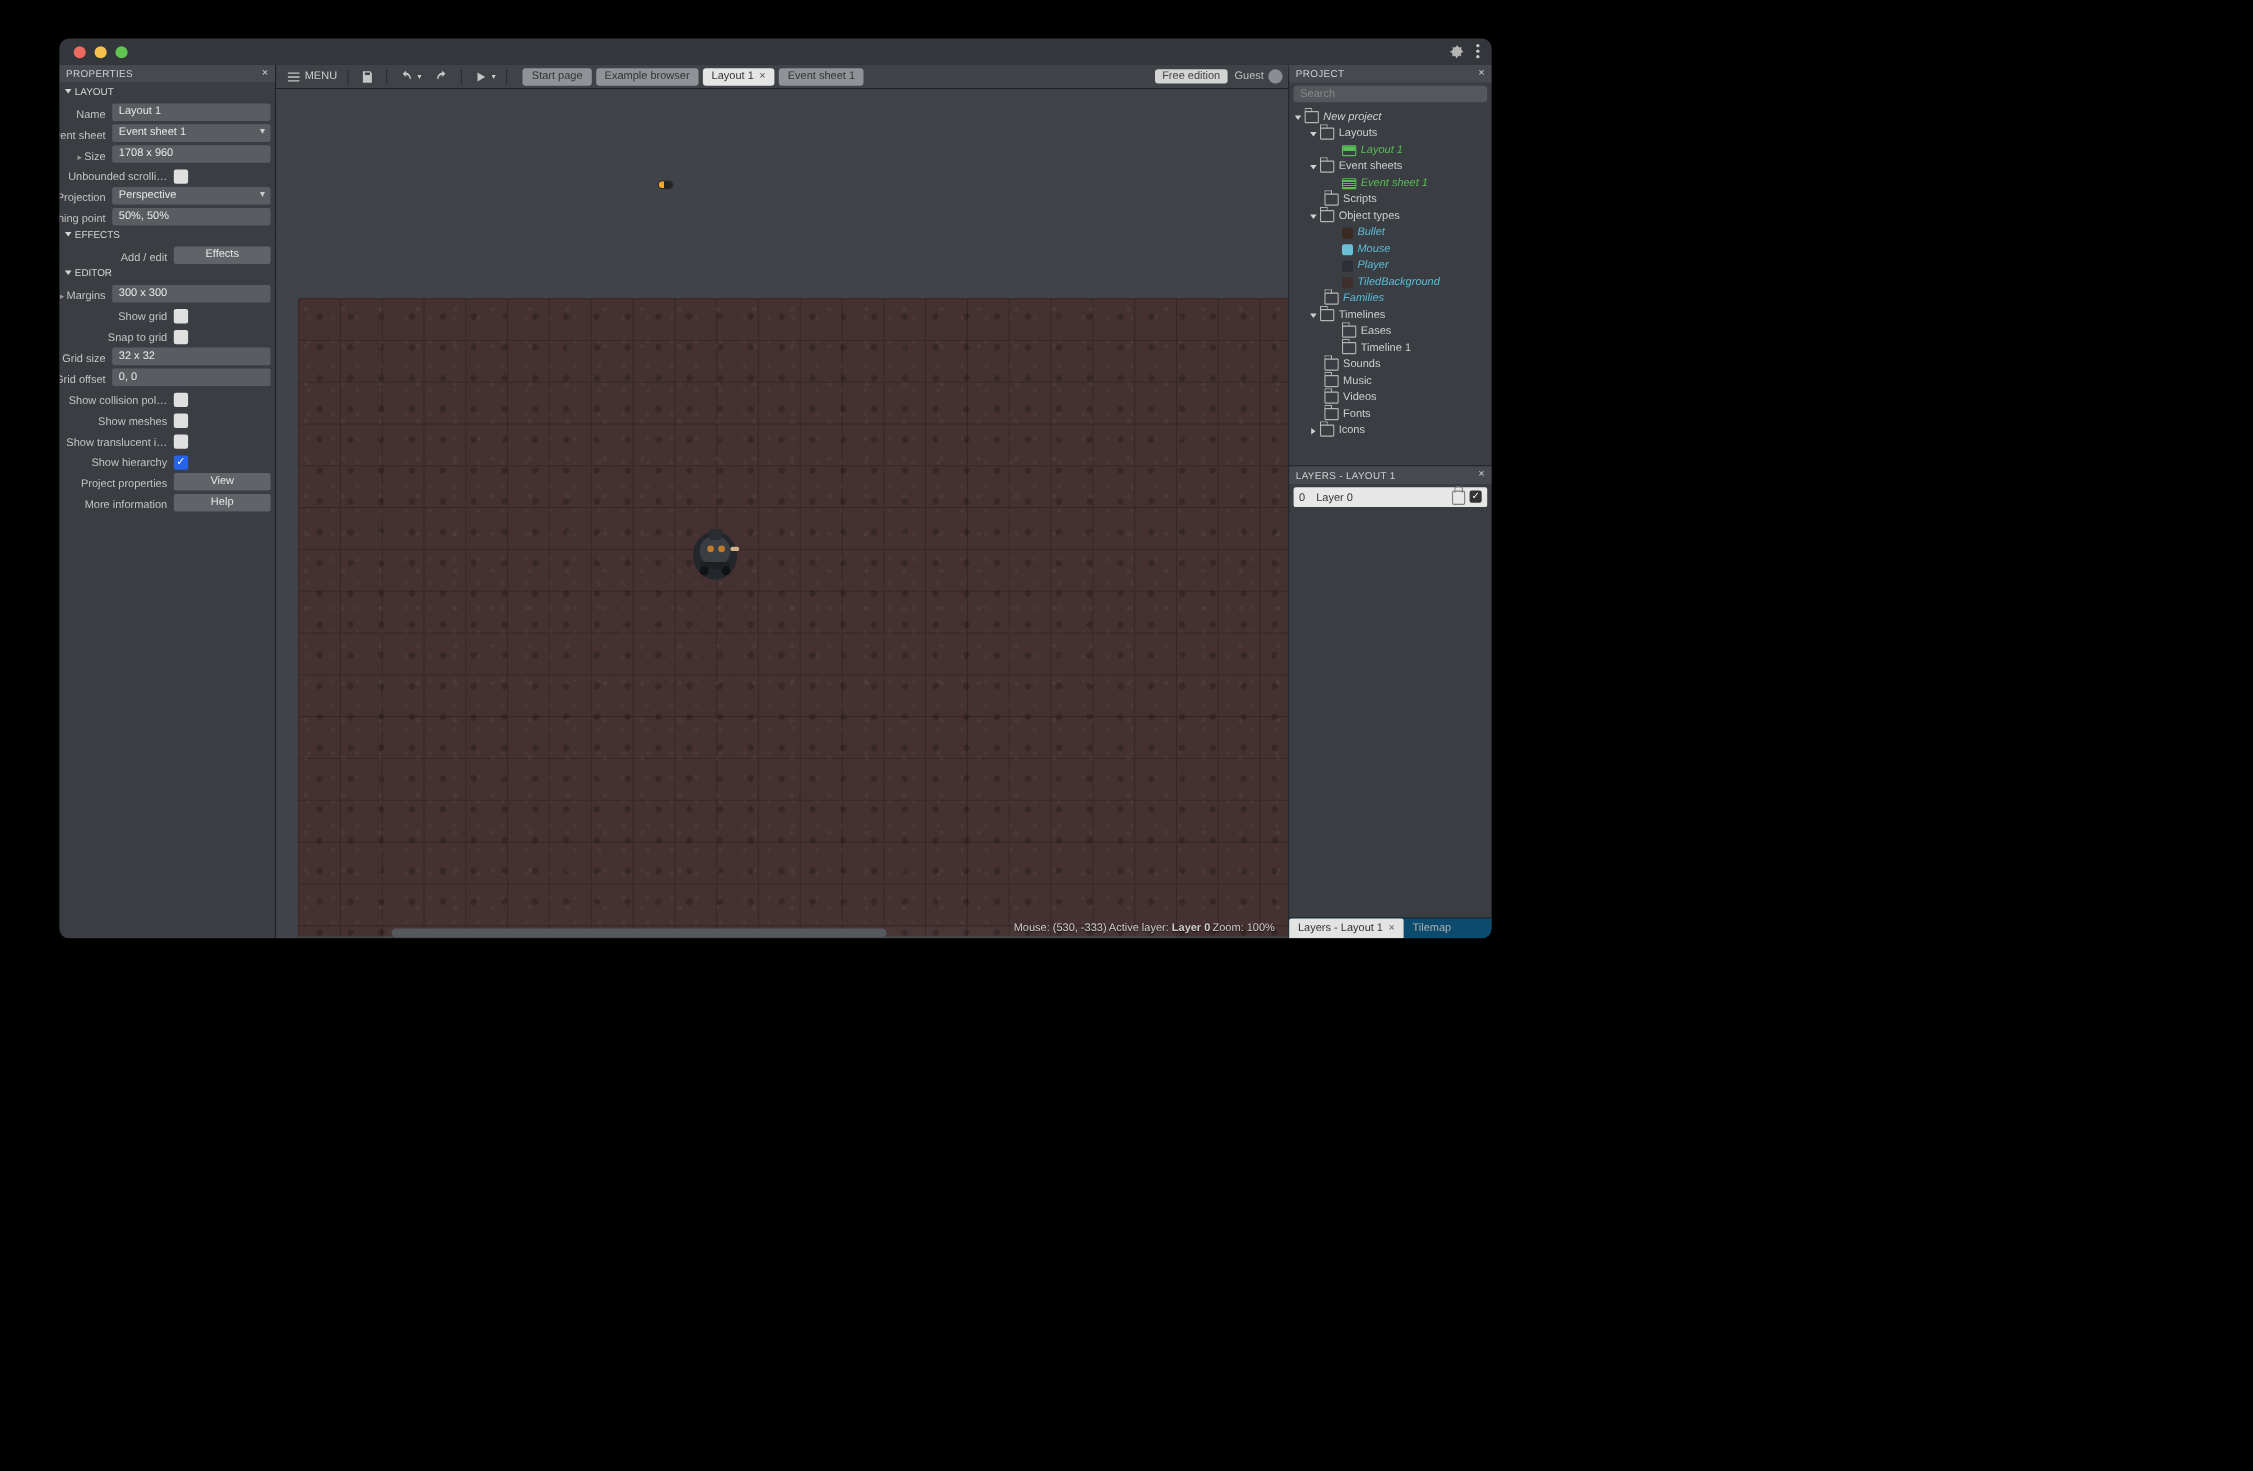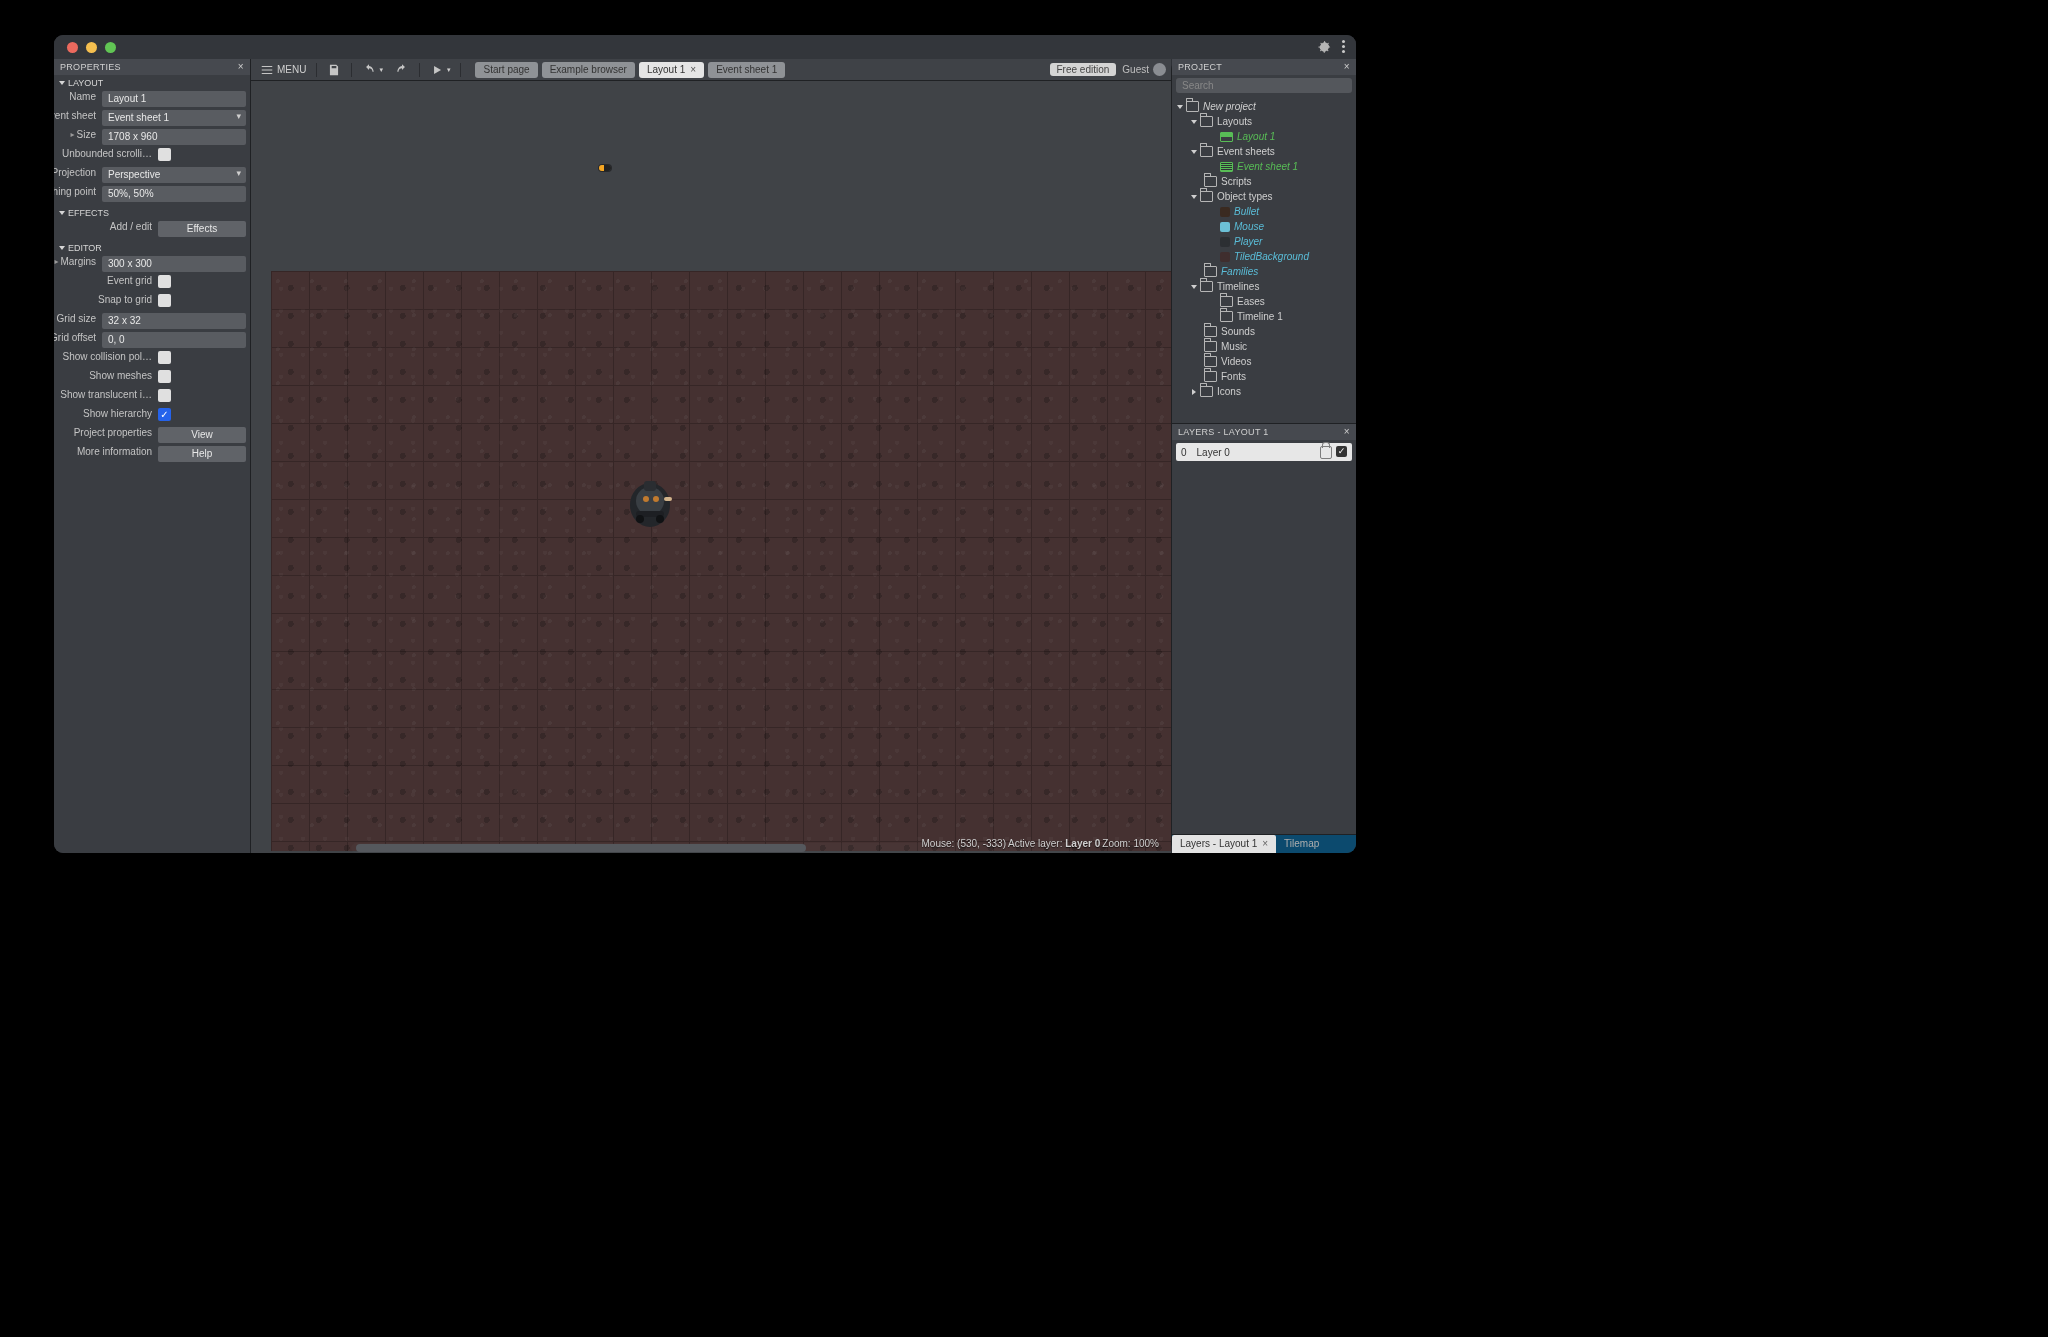--- a/index.html
+++ b/index.html
@@ -61,21 +61,21 @@
   }
   .panel-header .x{color:#cfcfcf;font-size:10px;cursor:pointer;}
   .panel-body{flex:1;overflow:auto;}
   
   .group-header{
     display:flex;align-items:center;gap:4px;background:var(--bg-panel);
     padding:3px 6px;font-size:9px;color:#d6d6d6;
   }
   .group-header .tri{width:0;height:0;border-left:4px solid #d6d6d6;border-top:3px solid transparent;border-bottom:3px solid transparent;transform:rotate(90deg);}
   .prop-row{
-    display:flex;align-items:flex-start;height:19px;padding-right:4px;
+    display:flex;align-items:flex-end;height:19px;padding-right:4px;
   }
   .prop-label{
     width:98px;padding-right:6px;text-align:right;color:#c4c4c4;font-size:10px;
     overflow:hidden;text-overflow:ellipsis;white-space:nowrap;
     display:flex;justify-content:flex-end;align-items:center;gap:2px;
   }
   .prop-label .exp{font-size:8px;color:#9a9a9a;}
   .prop-field,.prop-btn,.prop-select{
     flex:1;height:16px;line-height:16px;background:var(--bg-input);
     color:#e8e8e8;font-size:10px;padding:0 6px;border-radius:2px;border:none;
@@ -277,21 +277,21 @@
             <span>EDITOR</span>
           </div>
       <div class="prop-row">
         <div class="prop-label">
               <span class="exp">▸</span>
               <span>Margins</span>
             </div>
         <input class="prop-field" value="300 x 300" style="">
       </div>
       <div class="prop-row">
-        <div class="prop-label">Event grid</div>
+        <div class="prop-label">Show grid</div>
         <div class="prop-check">
               <div class="chk"></div>
             </div>
       </div>
       <div class="prop-row">
         <div class="prop-label">Snap to grid</div>
         <div class="prop-check">
               <div class="chk"></div>
             </div>
       </div>

